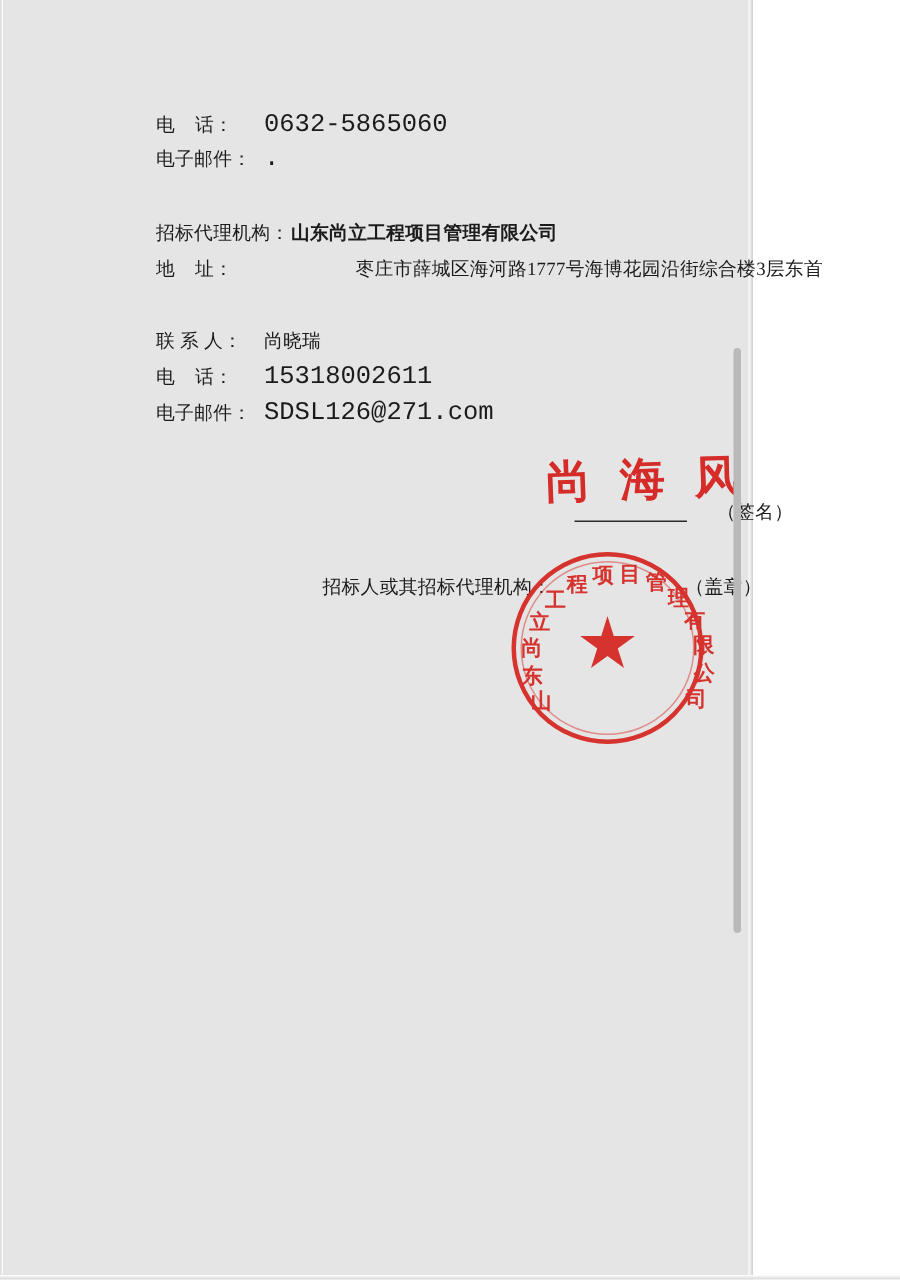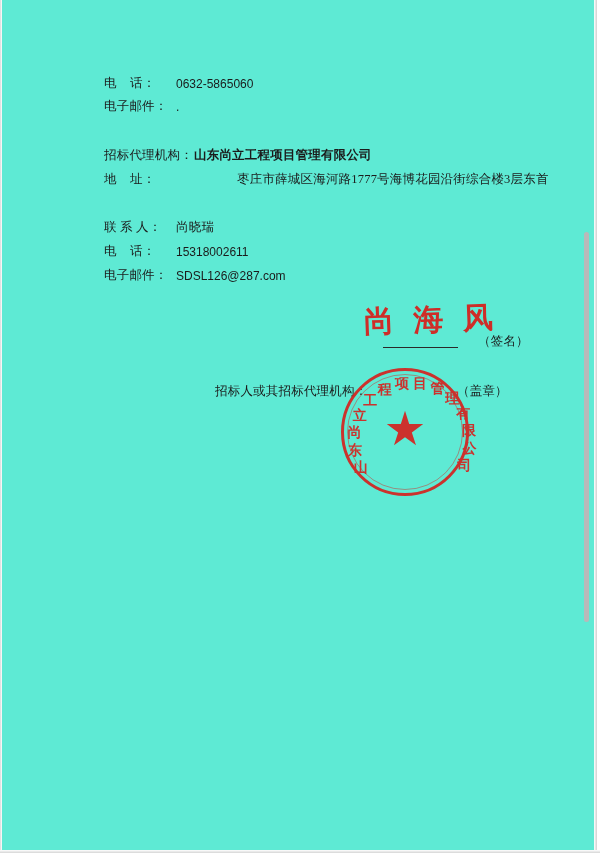--- a/index.html
+++ b/index.html
@@ -9,23 +9,23 @@
   }
   body {
     width: 600px;
     height: 853px;
     overflow: hidden;
     font-family: "Liberation Serif", serif;
     color: #1a1a1a;
   }
   #page {
     position: relative;
-    width: 597px;
-    height: 853px;
-    background: #5eead4;
+    width: 502px;
+    height: 853px;
+    background: #e5e5e5;
     box-sizing: border-box;
   }
   
   .page-edge-left {
     position: absolute;
     top: 0; left: 0;
     width: 2px; height: 853px;
     background: linear-gradient(to right, #d8d8d8, #ffffff);
   }
   .page-edge-right {
@@ -66,22 +66,22 @@
 
   .line {
     position: absolute;
     font-size: 12.5px;
     line-height: 16px;
     white-space: pre;
     color: #1b1b1b;
     letter-spacing: 0.2px;
   }
   .mono {
-    font-family: Liberation Sans, sans-serif;
-    font-size: 12px;
+    font-family: Liberation Mono, monospace;
+    font-size: 17px;
     letter-spacing: 0;
   }
   .label-spaced {
     letter-spacing: 0.2px;
   }
 
   
   .sig-blank {
     position: absolute;
     border-bottom: 1px solid #2a2a2a;
@@ -186,21 +186,21 @@
     <div class="line label-spaced" style="left:104px; top:171px;">地    址：</div>
     <div class="line" style="left:194px; top:171px;margin-left:43px;">枣庄市薛城区海河路1777号海博花园沿街综合楼3层东首</div>
 
     <div class="line label-spaced" style="left:104px; top:219px;">联 系 人：</div>
     <div class="line" style="left:176px; top:219px;">尚晓瑞</div>
 
     <div class="line label-spaced" style="left:104px; top:243px;">电    话：</div>
     <div class="line mono" style="left:176px; top:244px;">15318002611</div>
 
     <div class="line label-spaced" style="left:104px; top:267px;">电子邮件：</div>
-    <div class="line mono" style="left:176px; top:268px;">SDSL126@287.com</div>
+    <div class="line mono" style="left:176px; top:268px;">SDSL126@271.com</div>
 
     <div class="sig-blank" style="left:383px; top:347px; width:75px;"></div>
     <div class="line" style="left:478px; top:333px;">（签名）</div>
 
     <div class="line" style="left:215px; top:383px;">招标人或其招标代理机构：</div>
     <div class="line" style="left:457px; top:383px;">（盖章）</div>
 
     <div class="handsign">尚 海 风</div>
 
     <div class="seal">

